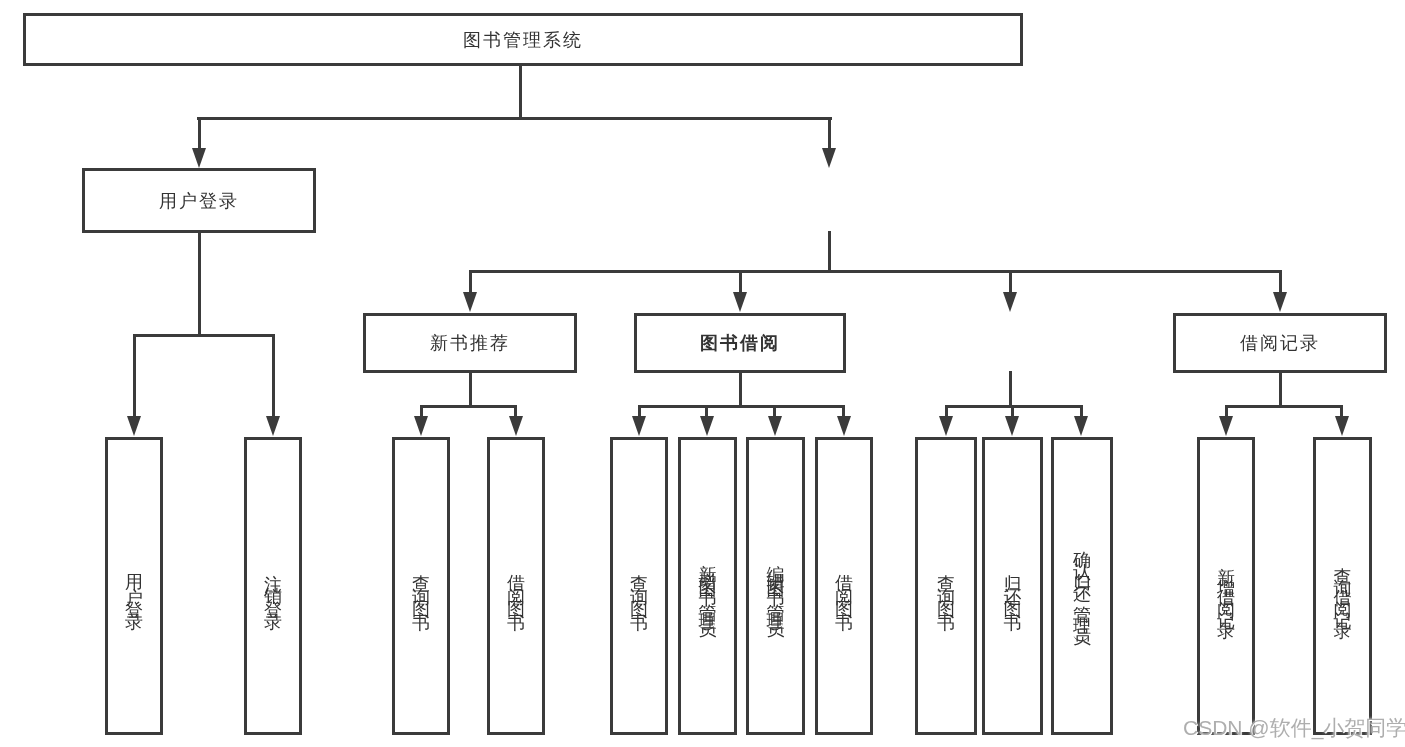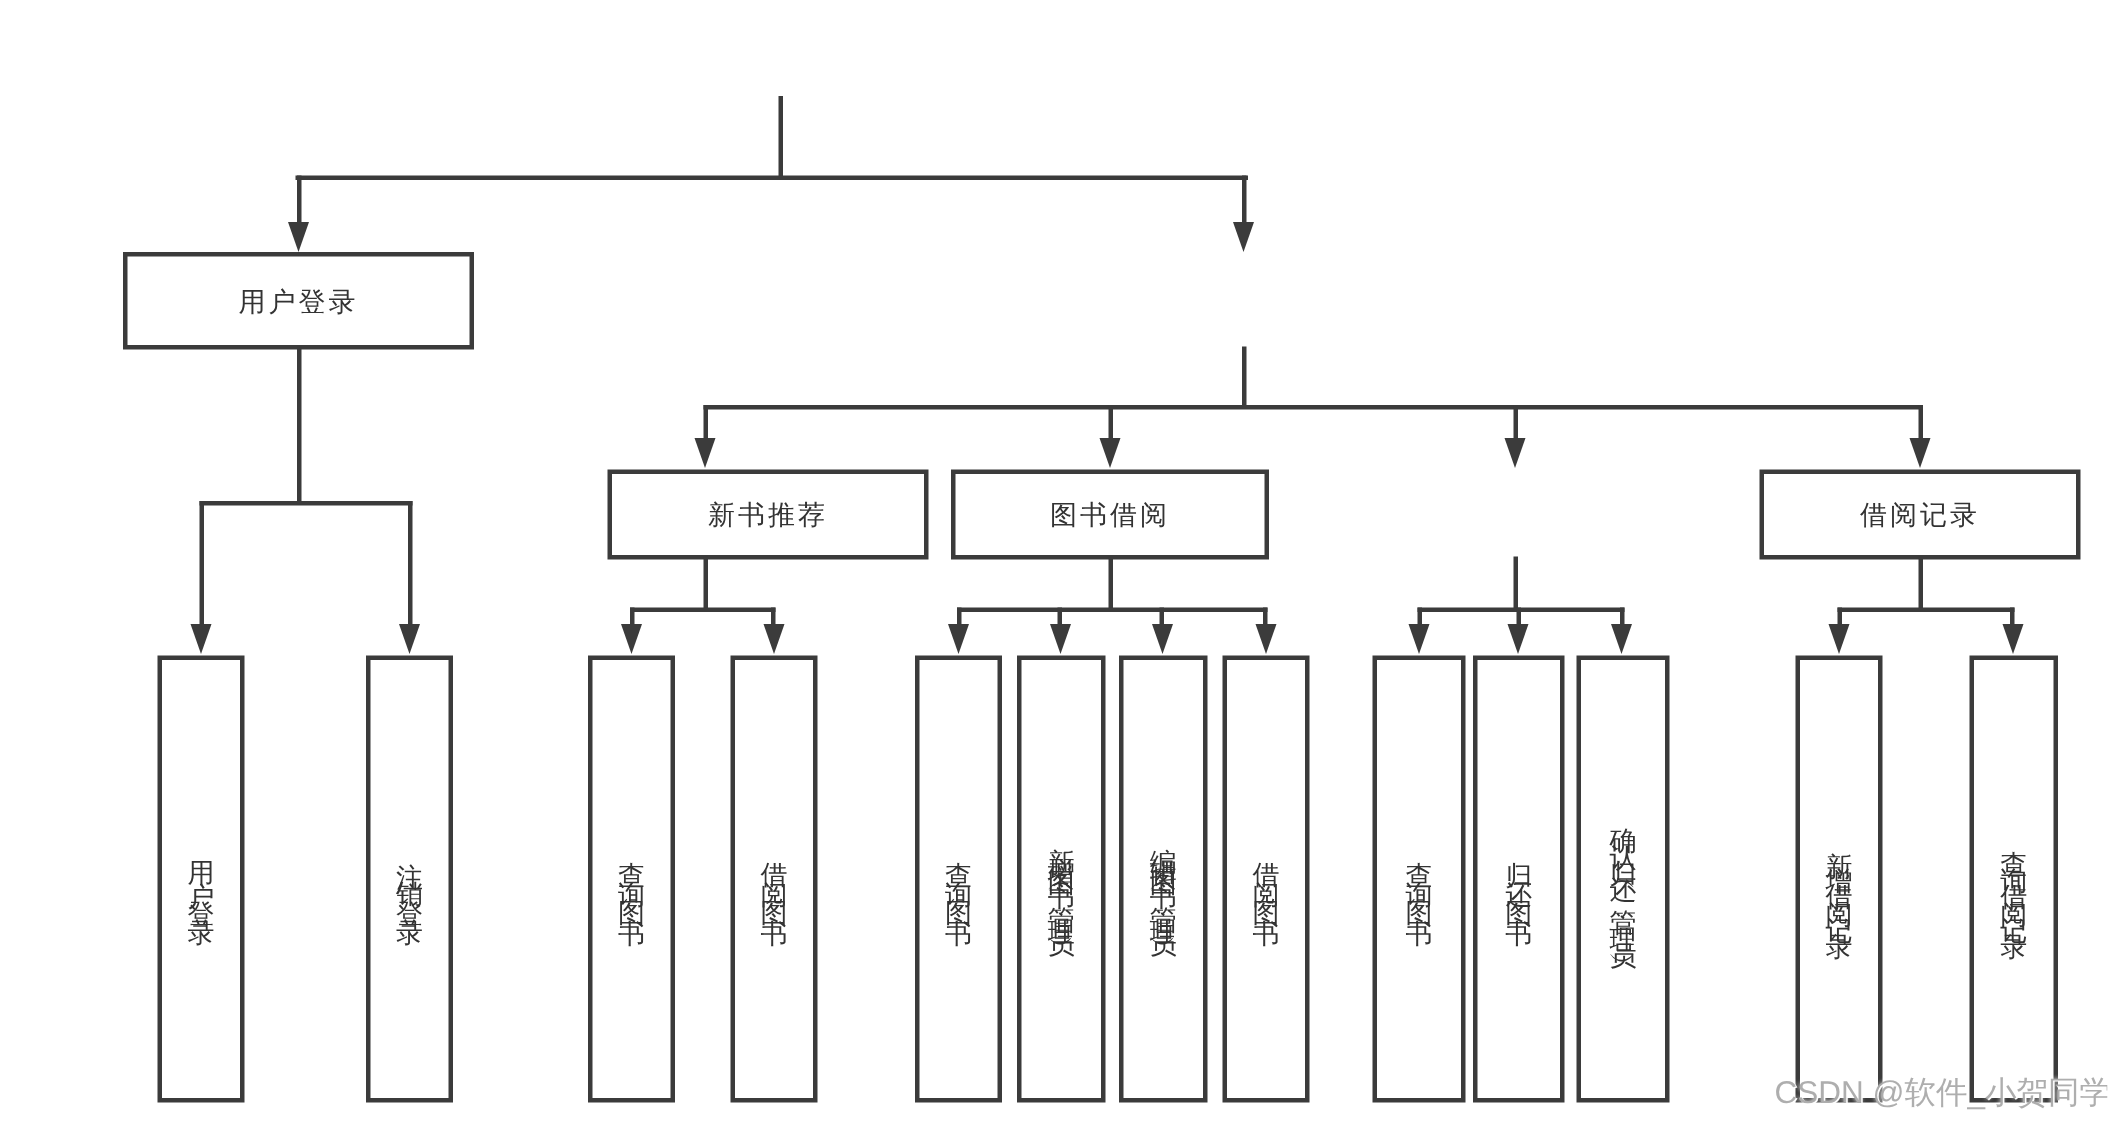--- a/index.html
+++ b/index.html
@@ -67,20 +67,23 @@
     text-shadow:0 0 3px #ffffff,1px 1px 0 #ffffff;
     white-space:nowrap;
     z-index:5;
   }
 </style>
 </head>
 <body>
 
 <div class="canvas">
 
+  <div class="box hbox" style="left:23px;top:13px;width:1000px;height:53px;">
+    <span>图书管理系统</span>
+  </div>
 
   <div class="vline" style="left:519px;top:64px;height:56px;"></div>
   <div class="hline" style="left:197px;top:117px;width:635px;"></div>
   <div class="vline" style="left:198px;top:117px;height:33px;"></div>
   <div class="vline" style="left:828px;top:117px;height:33px;"></div>
   <div class="arrow" style="left:192px;top:148px;"></div>
   <div class="arrow" style="left:822px;top:148px;"></div>
 
   <div class="box hbox" style="left:82px;top:168px;width:234px;height:65px;">
     <span>用户登录</span>
@@ -97,24 +100,24 @@
   <div class="hline" style="left:469px;top:270px;width:812px;"></div>
   <div class="vline" style="left:469px;top:270px;height:24px;"></div>
   <div class="vline" style="left:739px;top:270px;height:24px;"></div>
   <div class="vline" style="left:1009px;top:270px;height:24px;"></div>
   <div class="vline" style="left:1279px;top:270px;height:24px;"></div>
   <div class="arrow" style="left:463px;top:292px;"></div>
   <div class="arrow" style="left:733px;top:292px;"></div>
   <div class="arrow" style="left:1003px;top:292px;"></div>
   <div class="arrow" style="left:1273px;top:292px;"></div>
 
-  <div class="box hbox" style="left:363px;top:313px;width:214px;height:60px;margin-left:42px;">
+  <div class="box hbox" style="left:363px;top:313px;width:214px;height:60px;">
     <span>新书推荐</span>
   </div>
-  <div class="box hbox" style="left:634px;top:313px;width:212px;height:60px;">
+  <div class="box hbox" style="left:634px;top:313px;width:212px;height:60px;font-weight:bold;">
     <span>图书借阅</span>
   </div>
   <div class="box hbox" style="left:1173px;top:313px;width:214px;height:60px;">
     <span>借阅记录</span>
   </div>
 
   <div class="vline" style="left:469px;top:371px;height:37px;"></div>
   <div class="vline" style="left:739px;top:371px;height:37px;"></div>
   <div class="vline" style="left:1009px;top:371px;height:37px;"></div>
   <div class="vline" style="left:1279px;top:371px;height:37px;"></div>

